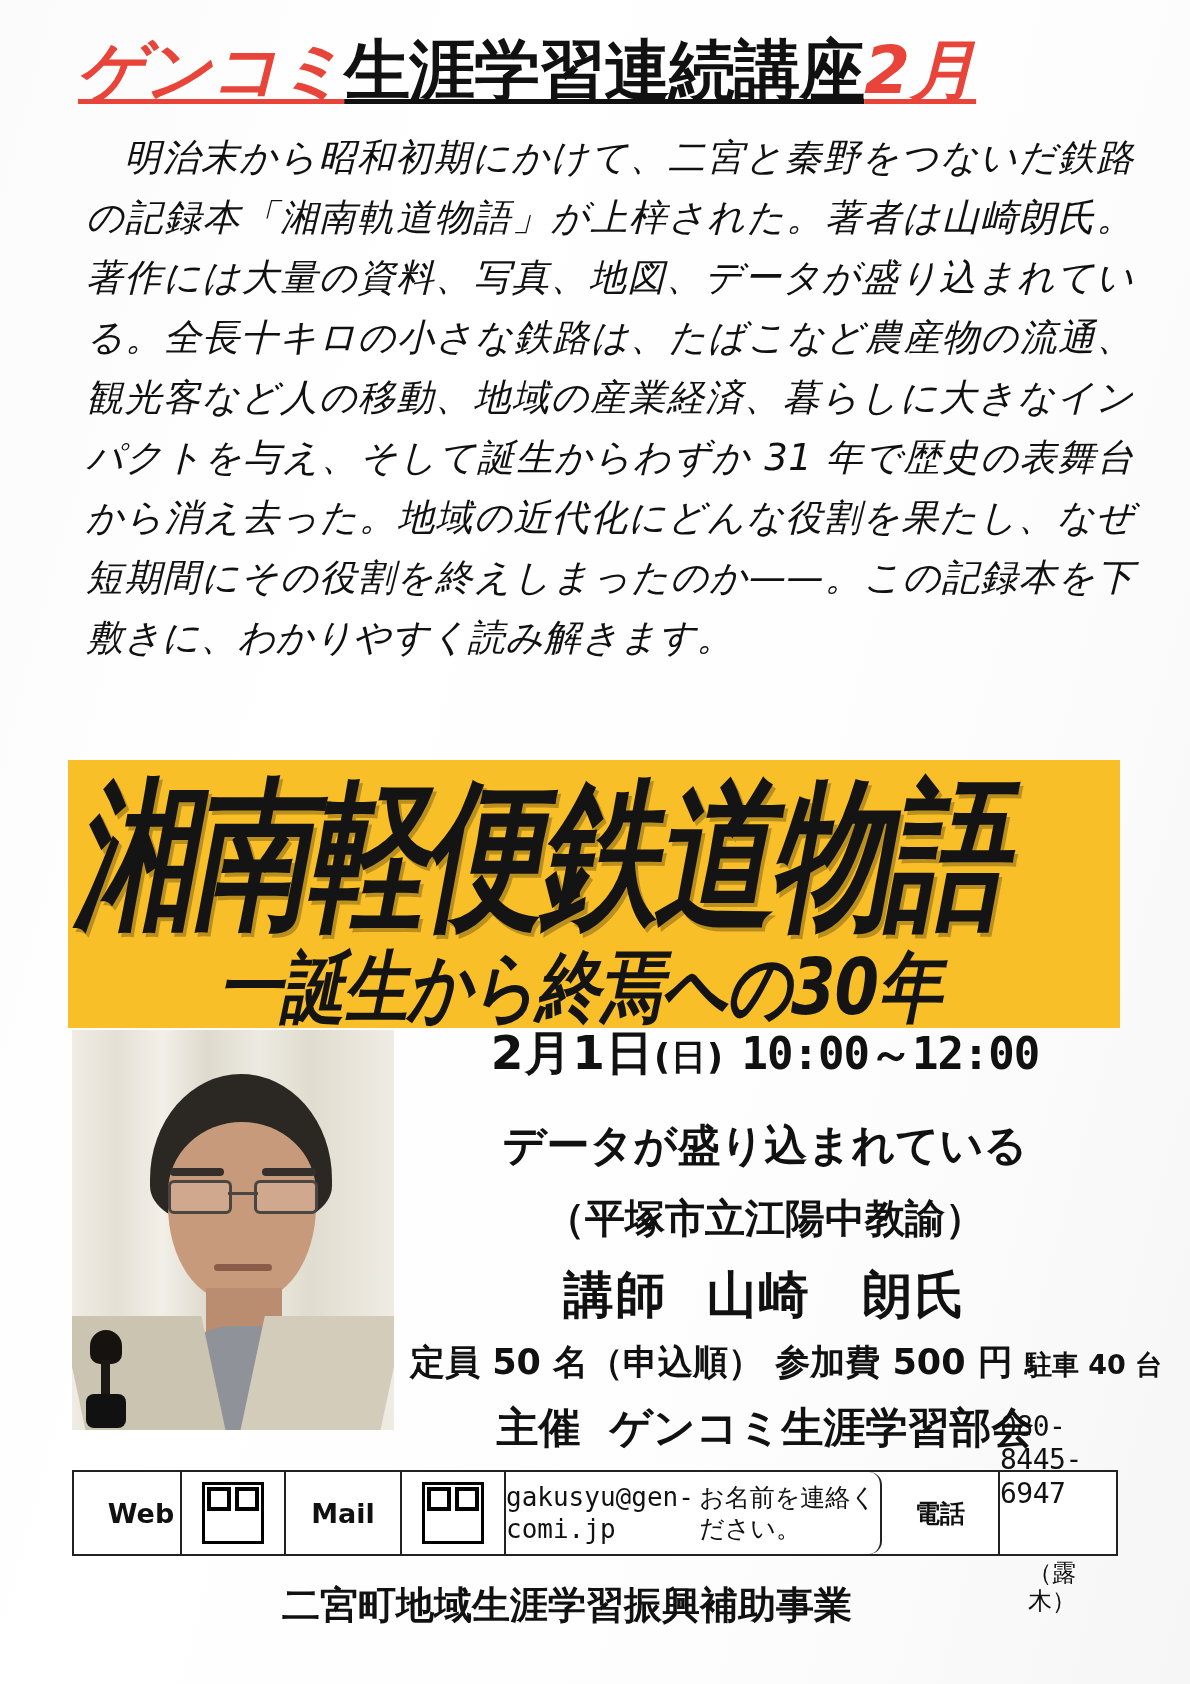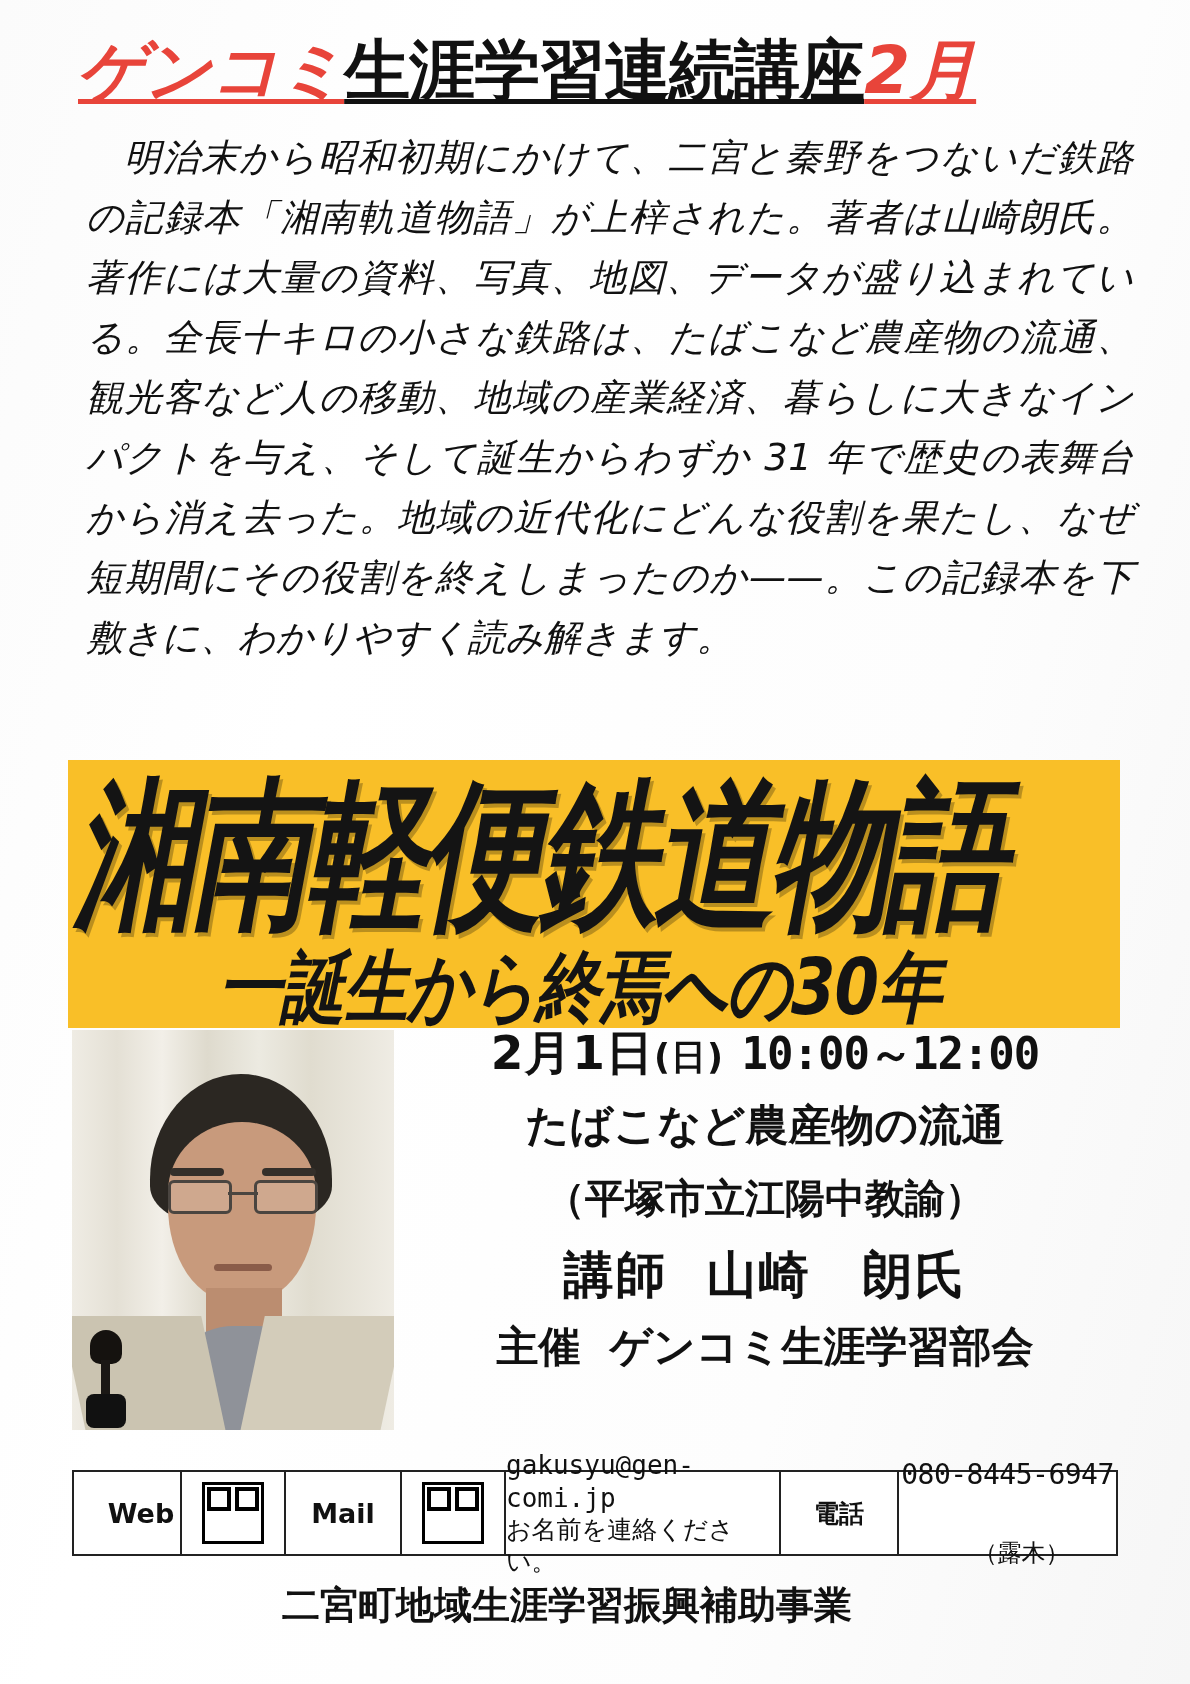--- a/index.html
+++ b/index.html
@@ -254,21 +254,21 @@
     font-family: "DejaVu Sans", sans-serif;
     color: #111111;
   }
   .info .line {
     white-space: nowrap;
     font-weight: bold;
   }
   .l-date {
     font-size: 47px;
     letter-spacing: 1px;
-    margin-bottom: 12px;
+    margin-bottom: 32px;
   }
   .l-date .sm { font-size: 35px; }
   .l-date .time { font-family: "DejaVu Sans Mono", monospace; font-size: 44px; letter-spacing: -1px;}
   .l-venue {
     font-size: 43px;
     margin-bottom: 16px;
   }
   .l-speaker {
     font-size: 50px;
     letter-spacing: 2px;
@@ -305,21 +305,21 @@
     justify-content: center;
     border-right: 2px solid #222;
     box-sizing: border-box;
     font-family: "DejaVu Sans", sans-serif;
   }
   .contact .cell:last-child { border-right: none; gap: 48px; }
   .c-weblabel { width: 108px; font-size: 27px; font-weight: bold; padding-left: 28px; }
   .c-webqr    { width: 104px; }
   .c-maillabel{ width: 116px; font-size: 27px; font-weight: bold; }
   .c-mailqr   { width: 104px; }
-  .c-mailtext { width: 275px; flex-direction: column; line-height: 1.25; }
+  .c-mailtext { width: 376px; flex-direction: row; line-height: 1.25; border-radius: 13px; }
   .c-mailtext .addr { font-size: 26px; font-family: "DejaVu Sans Mono", monospace; }
   .c-mailtext .note { font-size: 25px; }
   .c-tellabel { width: 118px; font-size: 25px; font-weight: bold; }
   .c-telnum   { flex: 1; flex-direction: column; line-height: 1.2; }
   .c-telnum .num { font-size: 28px; font-family: "DejaVu Sans Mono", monospace; letter-spacing: -0.5px; }
   .c-telnum .who { font-size: 24px; margin-left: 28px; }
 
   .qr {
     width: 62px; height: 62px;
     background-color: #fff;
@@ -397,24 +397,27 @@
       <div class="head"></div>
       <div class="stem"></div>
       <div class="base"></div>
     </div>
   </div>
 
   <div class="info">
     <div class="line l-date">
       <span>2月1日</span><span class="sm">(日)</span> <span class="time">10:00～12:00</span>
     </div>
-    <div class="line l-venue">たばこなど農産物の流通</div>
+    <div class="line l-venue">データが盛り込まれている</div>
     <div class="line l-affil">（平塚市立江陽中教諭）</div>
     <div class="line l-speaker">
       <span>講師</span>&nbsp;&nbsp;<span>山崎　朗氏</span>
+    </div>
+    <div class="line l-fee">
+      <span>定員 50 名（申込順）</span>&nbsp;<span>参加費 500 円</span>&nbsp;<span class="small">駐車 40 台</span>
     </div>
     <div class="line l-host">
       <span>主催</span>&nbsp;&nbsp;<span>ゲンコミ生涯学習部会</span>
     </div>
   </div>
 
   <div class="contact">
     <div class="cell c-weblabel">Web</div>
     <div class="cell c-webqr">
       <div class="qr"></div>

